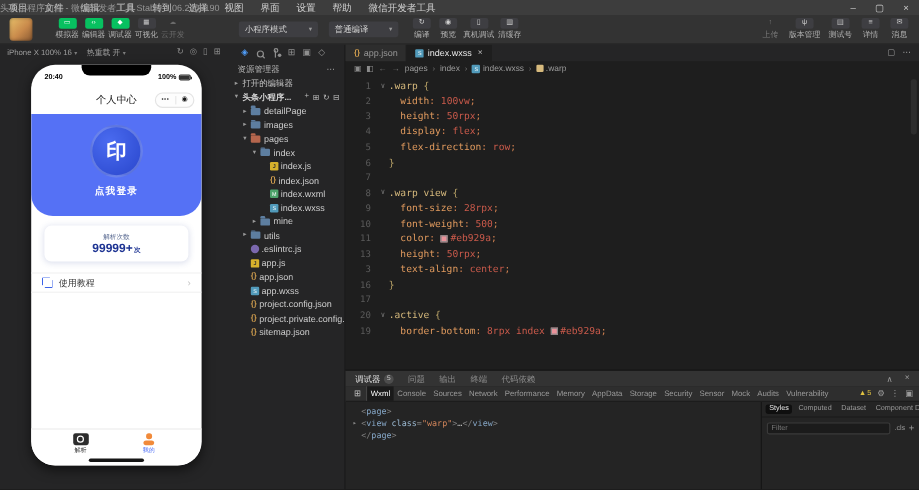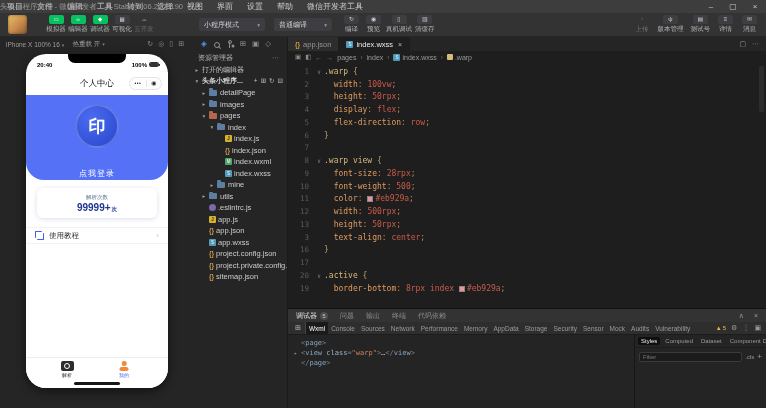--- a/index.html
+++ b/index.html
@@ -56,21 +56,21 @@
 .batt-icon{position:relative;width:10px;height:5px;border:1px solid #333;border-radius:1.5px;background:#333;background-clip:content-box}
 .batt-icon::after{content:"";position:absolute;right:-2px;top:1px;width:1px;height:2px;background:#333}
 .navbar{height:23px;position:relative;display:flex;align-items:center;justify-content:center;background:#fff}
 .nav-title{font-size:8.5px;font-weight:500;color:#111}
 .capsule{position:absolute;right:6px;top:5px;width:33px;height:13px;border:1px solid #e4e4e4;border-radius:8px;background:#fdfdfd;display:flex;align-items:center;justify-content:space-evenly}
 .dots{font-size:5px;color:#1a1a1a;letter-spacing:.5px;line-height:13px}
 .cap-div{width:1px;height:7px;background:#e8e8e8}
 .cap-circle{font-size:6px;color:#1a1a1a;line-height:13px}
 .blue-header{height:85px;background:#5571f5;border-radius:0 0 18px 18px;display:flex;flex-direction:column;align-items:center;padding-top:9px}
 .logo{width:44px;height:44px;border-radius:50%;background:radial-gradient(circle at 35% 30%,#4a6bf0,#2946cc);border:2px solid rgba(255,255,255,.22);color:#fff;font-size:17px;font-weight:700;display:flex;align-items:center;justify-content:center}
-.login-text{margin-top:20px;color:#fff;font-size:8px;font-weight:400;letter-spacing:1px}
+.login-text{margin-top:6px;color:#fff;font-size:8px;font-weight:700;letter-spacing:1px}
 .stats-card{margin:8px 11px 0;height:30px;border-radius:6px;background:#fff;box-shadow:0 1px 5px rgba(70,90,160,.20);display:flex}
 .stat{flex:1;display:flex;flex-direction:column;align-items:center;justify-content:center}
 .stat-label{font-size:5.5px;color:#5f6f95}
 .stat-value{font-size:10px;font-weight:800;color:#1e3493;margin-top:1px}
 .stat-unit{font-size:5.5px;font-weight:600;margin-left:1px}
 .tutorial-row{margin-top:9px;border-top:1px solid #f2f2f2;border-bottom:1px solid #f2f2f2;height:17px;display:flex;align-items:center;padding:0 9px;gap:5px;font-size:7.5px;color:#333}
 .crop-icon{position:relative;width:9px;height:9px}
 .crop-icon::before{content:"";position:absolute;left:0;top:0;width:6px;height:6px;border-left:1.5px solid #3b62e8;border-top:1.5px solid #3b62e8;border-radius:1px}
 .crop-icon::after{content:"";position:absolute;right:0;bottom:0;width:6px;height:6px;border-right:1.5px solid #3b62e8;border-bottom:1.5px solid #3b62e8;border-radius:1px}
 .chev{margin-left:auto;color:#c5c5c5;font-size:8px}
@@ -531,25 +531,20 @@
     <span class="lnum">10</span>
     <span class="fold"></span>
     <span class="ctext"><span class="tk-pln">  </span><span class="tk-prop">font-weight</span><span class="tk-pun">: </span><span class="tk-val">500</span><span class="tk-pun">;</span></span>
         </div>
         <div class="cline">
     <span class="lnum">11</span>
     <span class="fold"></span>
     <span class="ctext"><span class="tk-pln">  </span><span class="tk-prop">color</span><span class="tk-pun">: </span><span class="chip" style="background:#eb929a"></span><span class="tk-val">#eb929a</span><span class="tk-pun">;</span></span>
         </div>
         <div class="cline">
-    <span class="lnum">12</span>
-    <span class="fold"></span>
-    <span class="ctext"><span class="tk-pln">  </span><span class="tk-prop">width</span><span class="tk-pun">: </span><span class="tk-val">500rpx</span><span class="tk-pun">;</span></span>
-        </div>
-        <div class="cline">
     <span class="lnum">13</span>
     <span class="fold"></span>
     <span class="ctext"><span class="tk-pln">  </span><span class="tk-prop">height</span><span class="tk-pun">: </span><span class="tk-val">50rpx</span><span class="tk-pun">;</span></span>
         </div>
         <div class="cline">
     <span class="lnum">3</span>
     <span class="fold"></span>
     <span class="ctext"><span class="tk-pln">  </span><span class="tk-prop">text-align</span><span class="tk-pun">: </span><span class="tk-val">center</span><span class="tk-pun">;</span></span>
         </div>
         <div class="cline">

